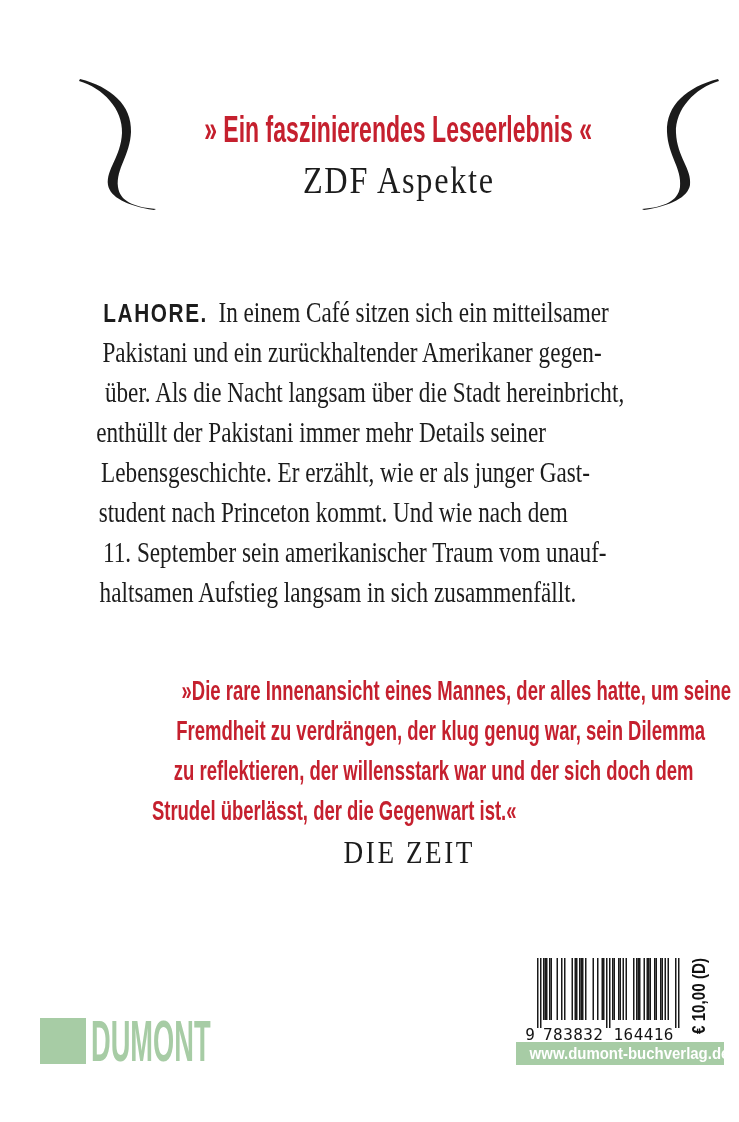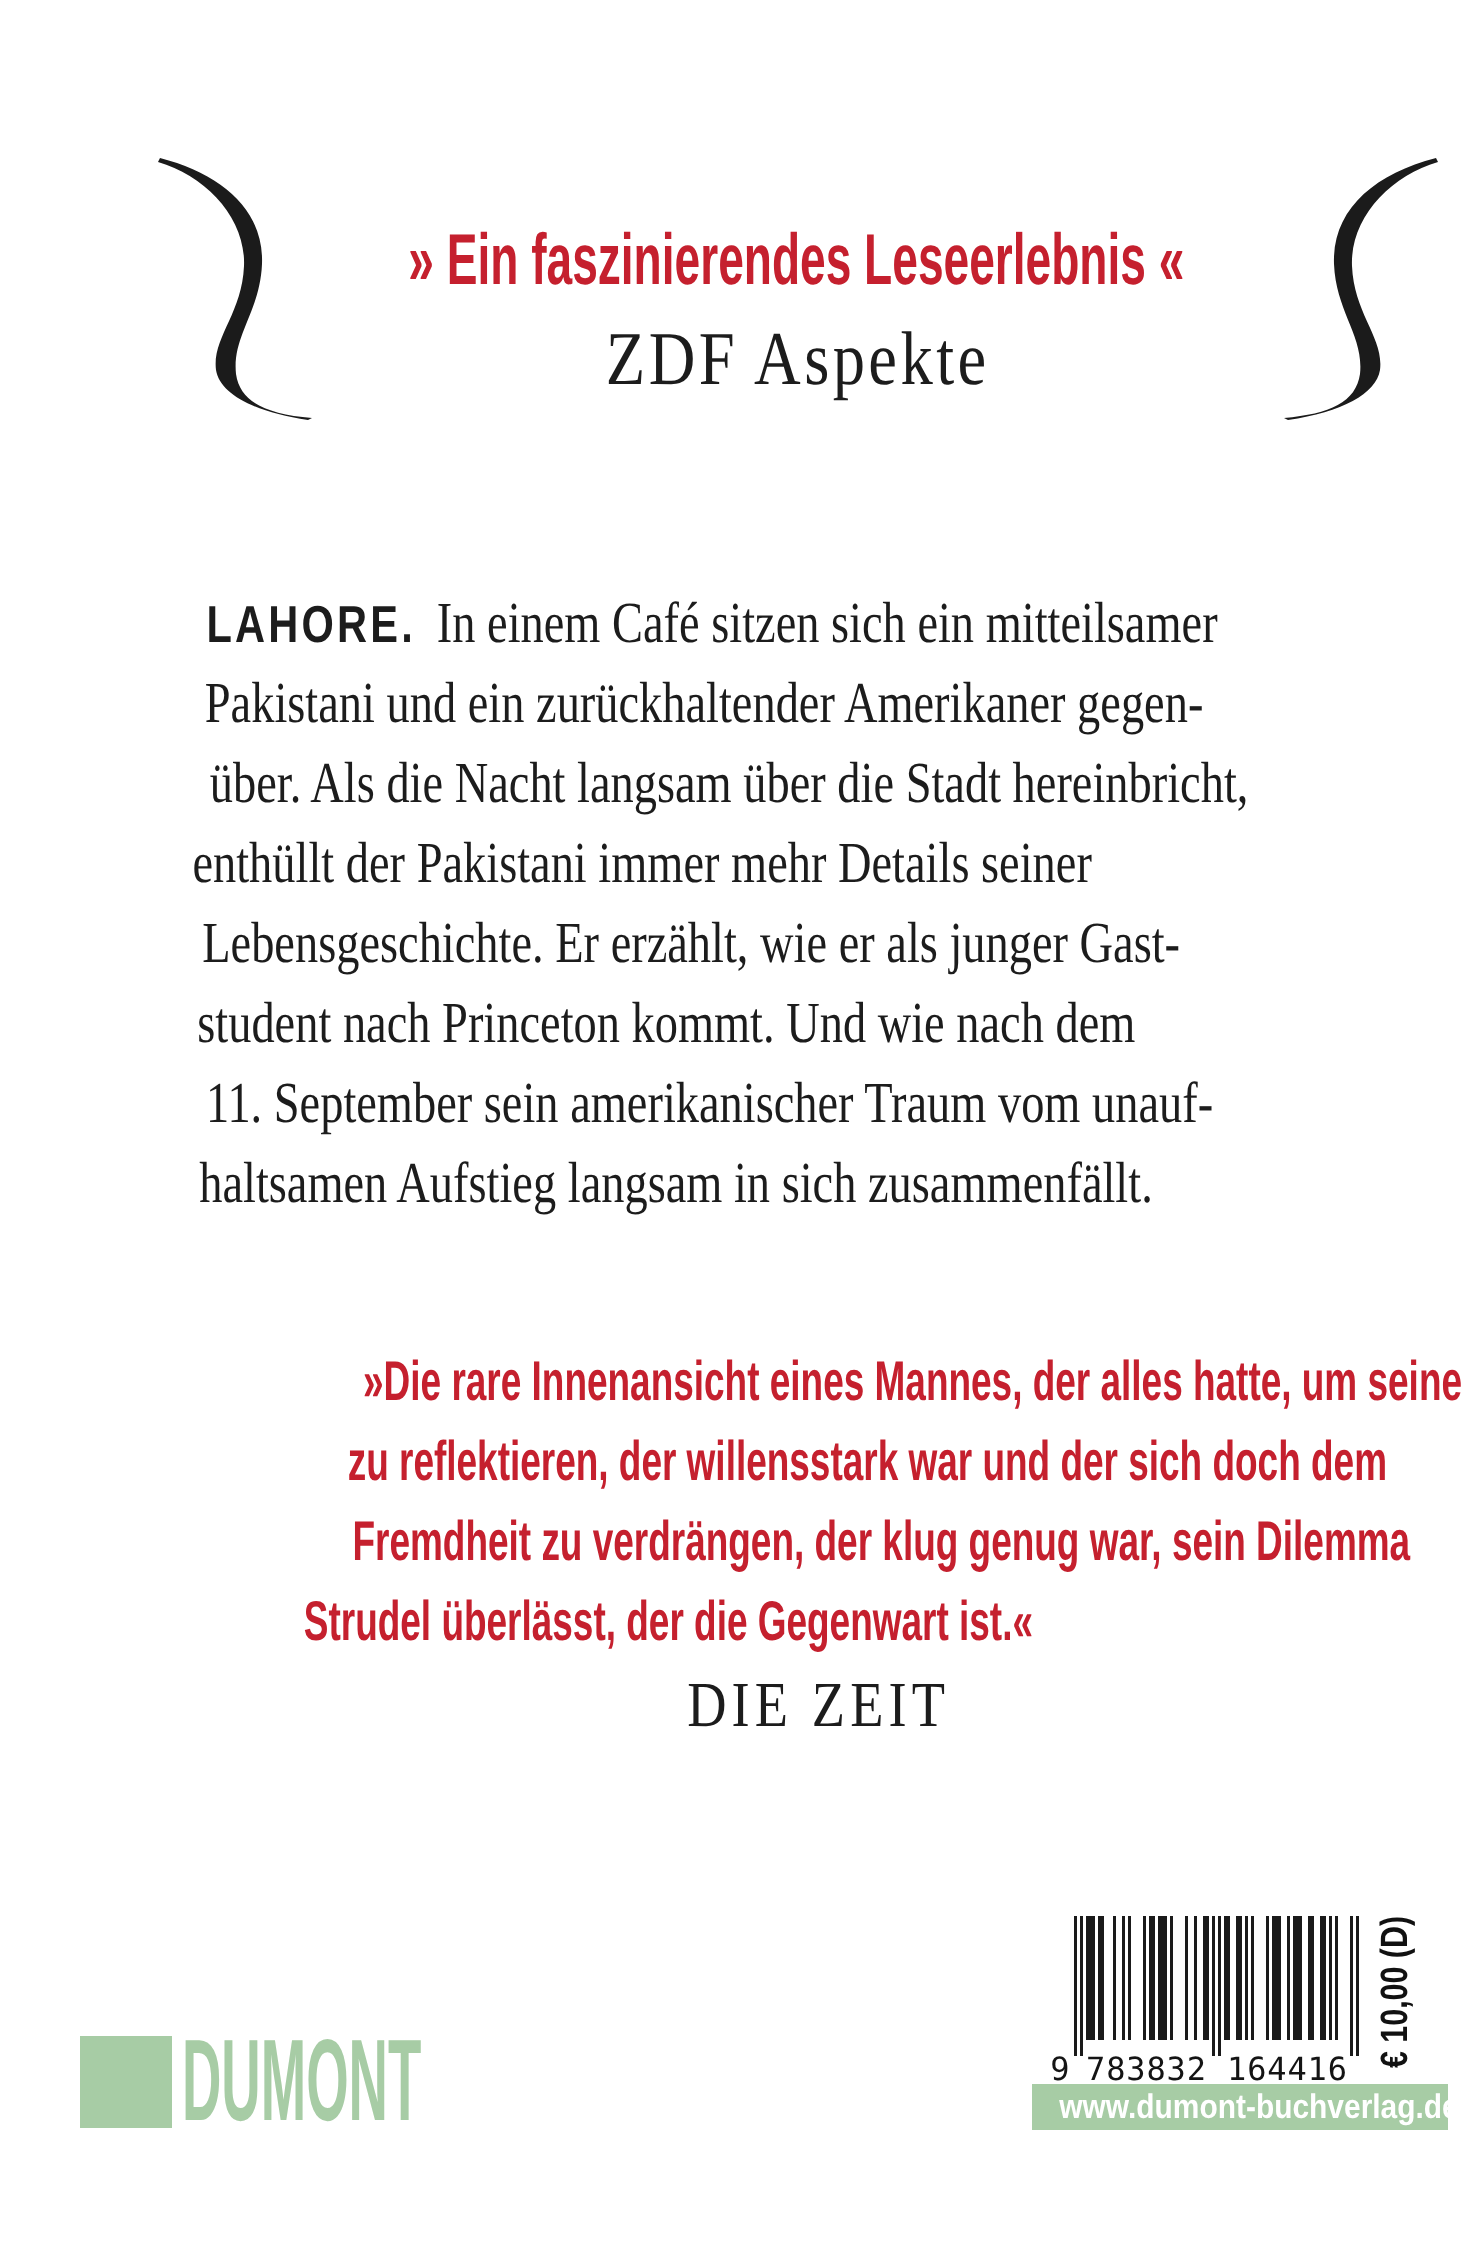--- a/index.html
+++ b/index.html
@@ -97,22 +97,22 @@
         <div class="line"><span class="sqz8">Lebensgeschichte. Er erzählt, wie er als junger Gast-</span></div>
         <div class="line"><span class="sqz8">student nach Princeton kommt. Und wie nach dem</span></div>
         <div class="line"><span class="sqz8">11. September sein amerikanischer Traum vom unauf-</span></div>
         <div class="line"><span class="sqz8">haltsamen Aufstieg langsam in sich zusammenfällt.</span></div>
       </div>
   </div>
 
   <div class="pressquote">
     <div>
         <div class="line"><span class="sqz66">»Die rare Innenansicht eines Mannes, der alles hatte, um seine</span></div>
+        <div class="line"><span class="sqz66">Fremdheit zu verdrängen, der klug genug war, sein Dilemma</span></div>
         <div class="line"><span class="sqz66">zu reflektieren, der willensstark war und der sich doch dem</span></div>
-        <div class="line"><span class="sqz66">Fremdheit zu verdrängen, der klug genug war, sein Dilemma</span></div>
         <div class="line"><span class="sqz66">Strudel überlässt, der die Gegenwart ist.«</span></div>
       </div>
   </div>
   <div class="diezeit">
     <span class="sqz85">DIE ZEIT</span>
   </div>
 
   <div class="barcode">
     <svg viewBox="0 0 206 84" aria-hidden="true">
         <rect x="14" y="0" width="1.5" height="70"></rect>

